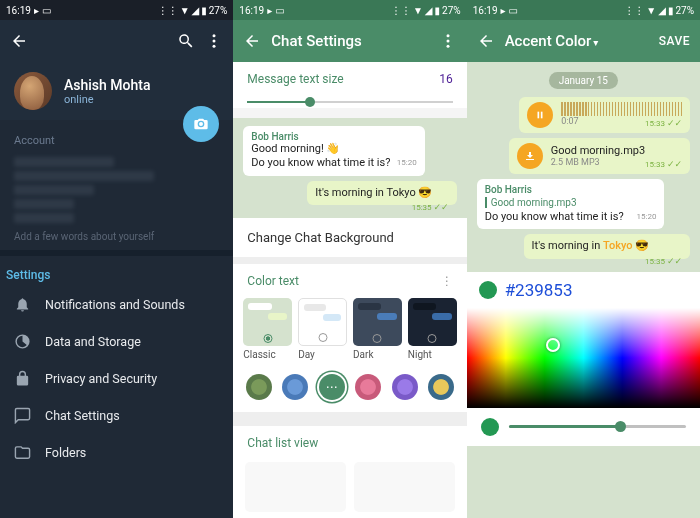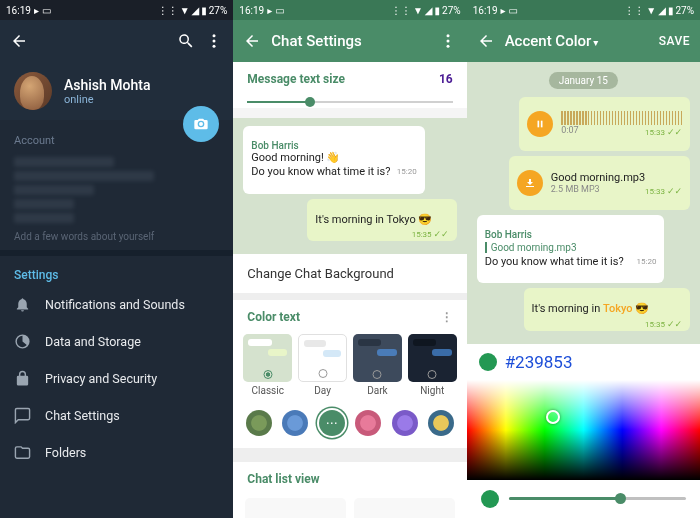--- a/index.html
+++ b/index.html
@@ -28,42 +28,42 @@
 
 .profile{padding:10px 14px;display:flex;align-items:center;gap:12px;position:relative;background:#212d3b}
 .avatar{width:38px;height:38px;border-radius:50%;background:linear-gradient(135deg,#8b5a3c,#5c3a28);position:relative;overflow:hidden}
 .avatar::after{content:"";position:absolute;inset:4px 8px 0 6px;background:radial-gradient(circle at 40% 30%,#d4a574,#8b5a3c);border-radius:50% 50% 40% 40%}
 .pname{color:#fff;font-size:14px;font-weight:500}
 .pstatus{color:#8ab4d8;font-size:11px}
 .fab{position:absolute;right:14px;top:44px;width:36px;height:36px;border-radius:50%;background:#5ebce8;display:flex;align-items:center;justify-content:center}
 .section-label{color:#6b7a8f;font-size:11px;padding:14px 14px 6px}
 .blur{margin:4px 14px;height:10px;background:#3a4553;border-radius:2px;filter:blur(2px);opacity:.6}
 .blur.w60{width:60px}.blur.w80{width:80px}.blur.w100{width:100px}.blur.w140{width:140px}
-.settings-label{color:#5ebce8;font-size:12px;padding:12px 14px 4px;font-weight:500}
+.settings-label{color:#5ebce8;font-size:12px;padding:12px 6px 4px;font-weight:500}
 .setting-row{display:flex;align-items:center;gap:14px;padding:10px 14px;color:#e8eaed;font-size:12.5px;cursor:pointer}
 .setting-row svg{width:17px;height:17px;fill:#9aa5b1;flex-shrink:0}
 
 
-.sec-head{color:#4a8c68;font-size:12px;font-weight:700;padding:10px 14px 4px;display:flex;justify-content:space-between}
+.sec-head{color:#4a8c68;font-size:12px;font-weight:400;padding:10px 14px 4px;display:flex;justify-content:space-between}
 .sec-head .val{color:#4c1d95}
 .slider{margin:6px 14px 10px;position:relative;height:12px}
 .slider-track{position:absolute;top:5px;left:0;right:0;height:2px;background:#d0d0d0}
 .slider-fill{position:absolute;top:5px;left:0;height:2px;background:#4a8c68}
 .slider-thumb{position:absolute;top:1px;width:10px;height:10px;border-radius:50%;background:#4a8c68}
 .chat-preview{background:#d5e2ce;padding:8px 10px}
-.bubble{background:#fff;border-radius:6px;padding:14px 8px;margin-bottom:5px;font-size:11px;max-width:85%;position:relative}
+.bubble{background:#fff;border-radius:6px;padding:5px 8px;margin-bottom:5px;font-size:11px;max-width:85%;position:relative}
 .bubble.out{background:#e8f5c8;margin-left:auto;max-width:70%}
 .bname{color:#4a8c68;font-size:10px;font-weight:500}
 .btext{color:#222;line-height:1.3}
 .btime{font-size:8px;color:#999;float:right;margin-left:6px;margin-top:2px}
 .btime.out{color:#7cb342}
 .checks{color:#7cb342;font-size:9px}
 .change-bg{background:#fff;padding:12px 14px;font-size:13px;color:#333;border-bottom:7px solid #eee}
 .themes{display:flex;gap:6px;padding:6px 10px;background:#fff}
-.theme{flex:1;text-align:center}
+.theme{flex:1;text-align:left}
 .theme-box{height:48px;border-radius:5px;margin-bottom:3px;padding:5px;display:flex;flex-direction:column;gap:3px;position:relative}
 .theme-box.classic{background:#d5e2ce}
 .theme-box.day{background:#fff;border:1px solid #e0e0e0}
 .theme-box.dark{background:#3d4a5c}
 .theme-box.night{background:#1a2332}
 .tb-in{width:60%;height:7px;border-radius:3px}
 .tb-out{width:50%;height:7px;border-radius:3px;align-self:flex-end}
 .classic .tb-in{background:#fff}.classic .tb-out{background:#e8f5c8}
 .day .tb-in{background:#e8e8e8}.day .tb-out{background:#d4e8f7}
 .dark .tb-in{background:#2a3544}.dark .tb-out{background:#4a7cb8}

